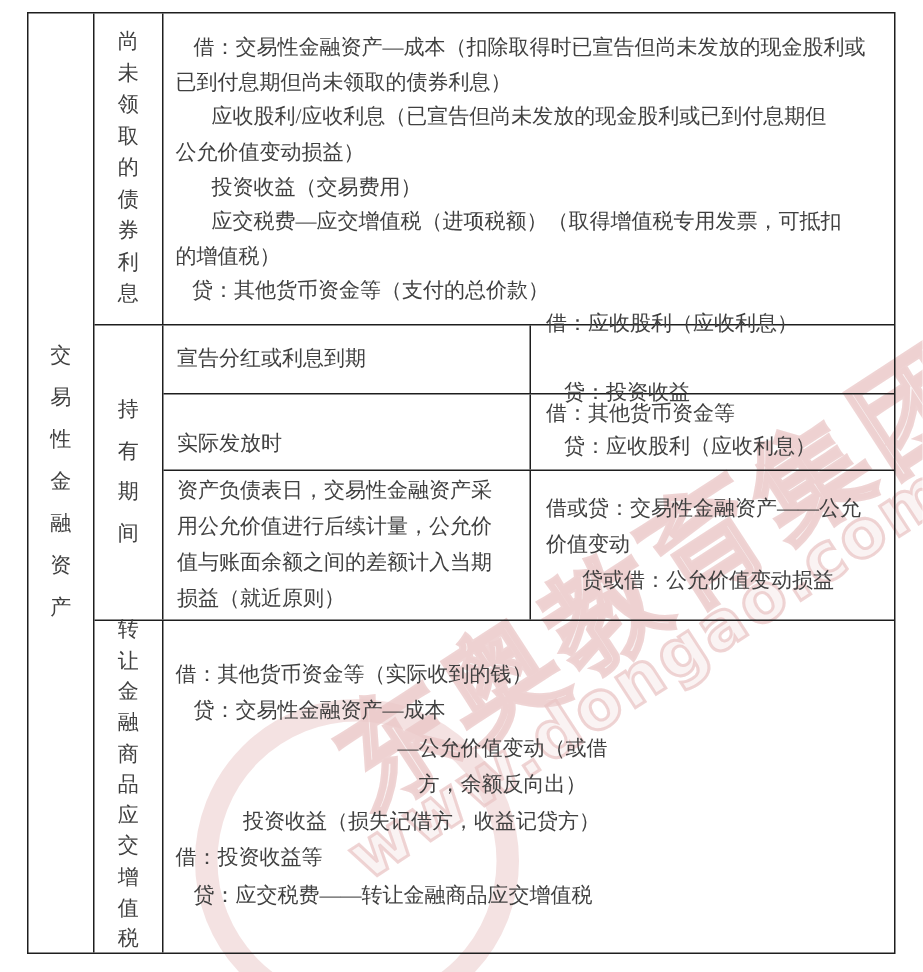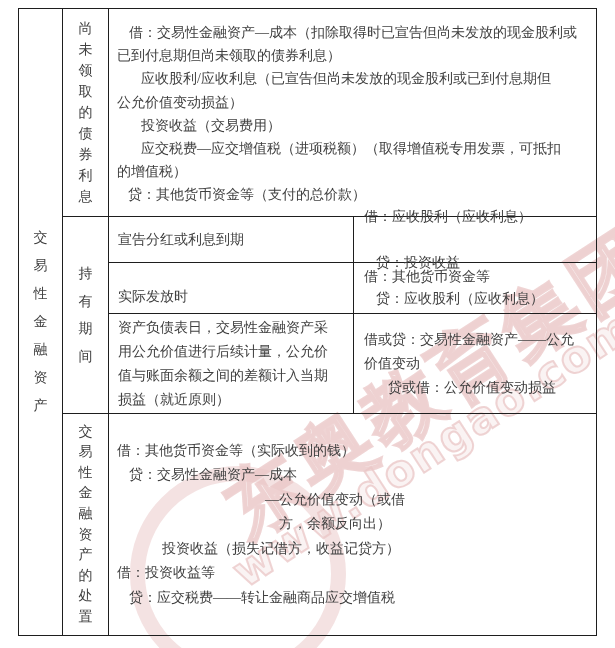--- a/index.html
+++ b/index.html
@@ -162,21 +162,21 @@
               <div class="ln" style="padding-left: 0px;">价值变动</div>
               <div class="ln" style="padding-left: 24px;">贷或借：公允价值变动损益</div>
             </div>
         </div>
 
       </div>
     </div>
 
     <div class="section sec-c">
       <div class="sec-label">
-        <div class="vtext lh-205">交易性金融资产的处置</div>
+        <div class="vtext lh-205">转让金融商品应交增值税</div>
       </div>
       <div class="sec-content">
         <div class="disp-lines">
             <div class="ln" style="padding-left: 0px;">借：其他货币资金等（实际收到的钱）</div>
             <div class="ln" style="padding-left: 12px;">贷：交易性金融资产—成本</div>
             <div class="ln" style="padding-left: 148px;">—公允价值变动（或借</div>
             <div class="ln" style="padding-left: 162px;">方，余额反向出）</div>
             <div class="ln" style="padding-left: 45px;">投资收益（损失记借方，收益记贷方）</div>
             <div class="ln" style="padding-left: 0px;">借：投资收益等</div>
             <div class="ln" style="padding-left: 12px;">贷：应交税费——转让金融商品应交增值税</div>

